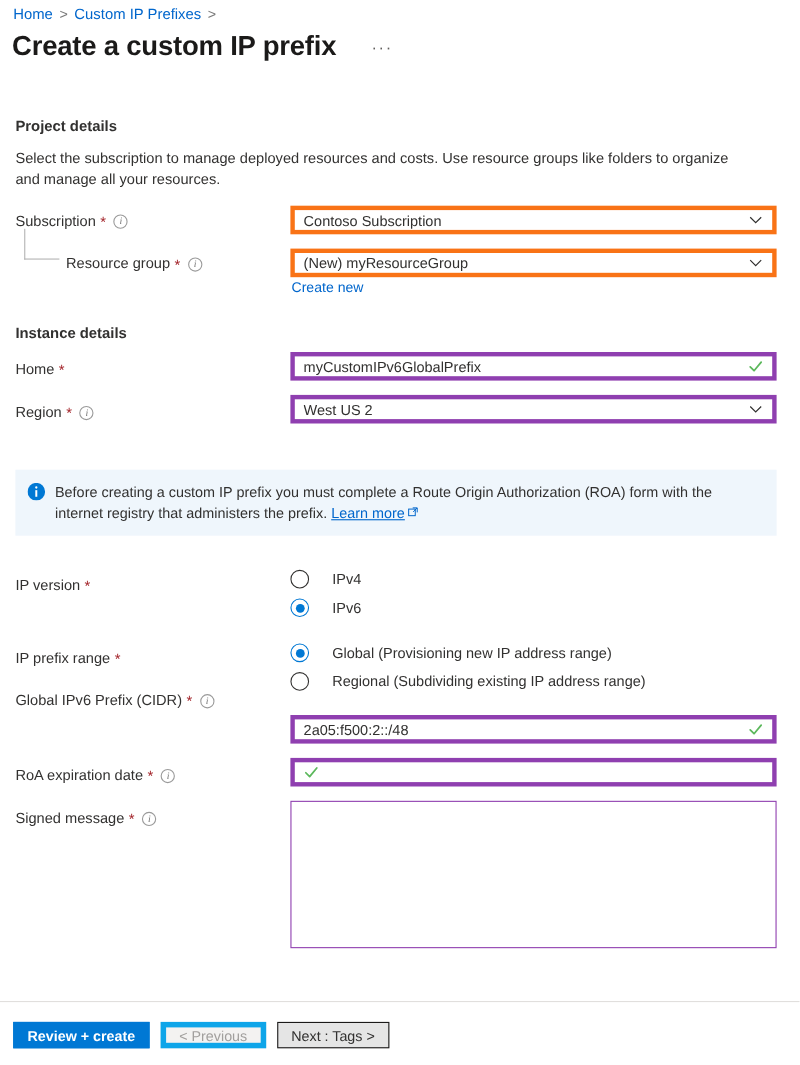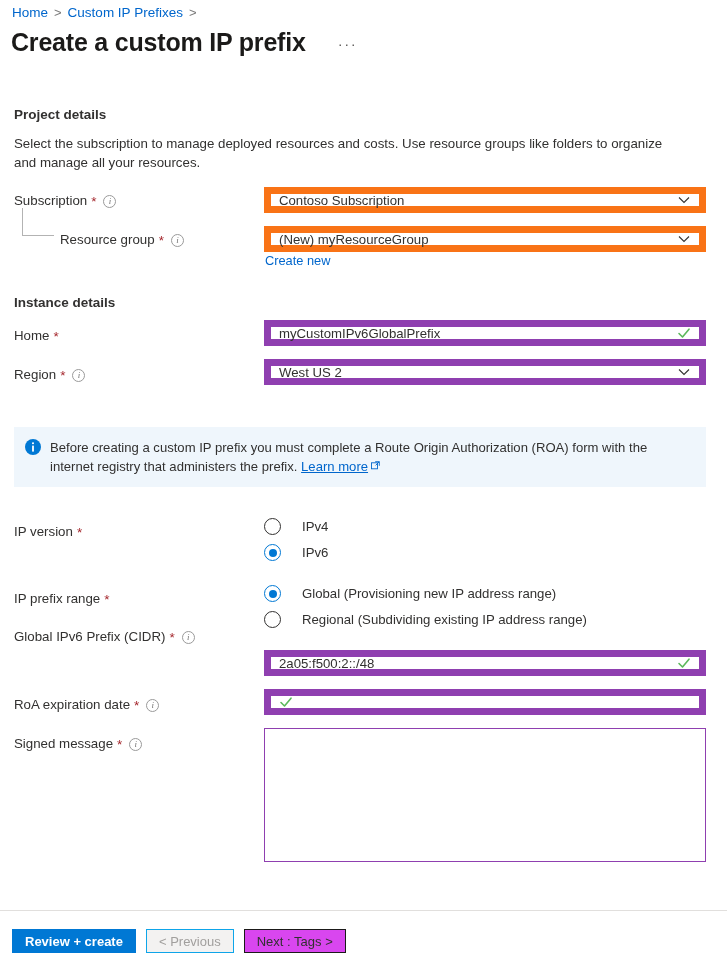--- a/index.html
+++ b/index.html
@@ -66,21 +66,21 @@
   
   .tree-line {
     position: absolute;
     border-left: 1px solid #b3b3b3;
     border-bottom: 1px solid #b3b3b3;
   }
 
   
   .ctrl {
     position: absolute; left: 264px; width: 442px; height: 26px;
-    background: #fff; border: 7px solid #f97316;
+    background: #fff; border: 4px solid #f97316;
     display: flex; align-items: center; padding: 0 8px;
     font-size: 13.2px; color: #323130;
   }
   .ctrl.validated { border-color: #8a2be2; border-color: #8f3fb0; }
   .ctrl .val { flex: 1; overflow: hidden; white-space: nowrap; text-overflow: ellipsis; }
   .chev {
     width: 12px; height: 12px; flex: none; margin-right: 1px;
   }
   .chev svg { display:block; }
   .check { width: 14px; height: 14px; flex: none; }
@@ -136,24 +136,24 @@
     border-top: 1px solid #e1dfdd;
   }
   .btn-bar { position: absolute; left: 12px; top: 929px; display: flex; gap: 10px; }
   .btn {
     height: 24px; display: flex; align-items: center; justify-content: center;
     font-size: 13px; font-weight: 600; padding: 0 12px; cursor: pointer;
     white-space: nowrap;
   }
   .btn-primary { background: #0078d4; color: #fff; border: 1px solid #0078d4; }
   .btn-disabled {
-    background: #f3f2f1; color: #a19f9d; border: 1px solid #0ea5e9;
+    background: #f3f2f1; color: #a19f9d; border: 5px solid #0ea5e9;
     cursor: default; font-weight: 400; text-align: center;
   }
-  .btn-default { background: #d946ef; color: #323130; border: 1px solid #1b1a19; font-weight: 400; }
+  .btn-default { background: #e5e5e5; color: #323130; border: 1px solid #1b1a19; font-weight: 400; }
 </style>
 </head>
 <body>
 
 <div class="page">
 
   <div class="breadcrumb">
     <span class="crumb-link">Home</span>
     <span class="crumb-sep">&gt;</span>
     <span class="crumb-link">Custom IP Prefixes</span>

